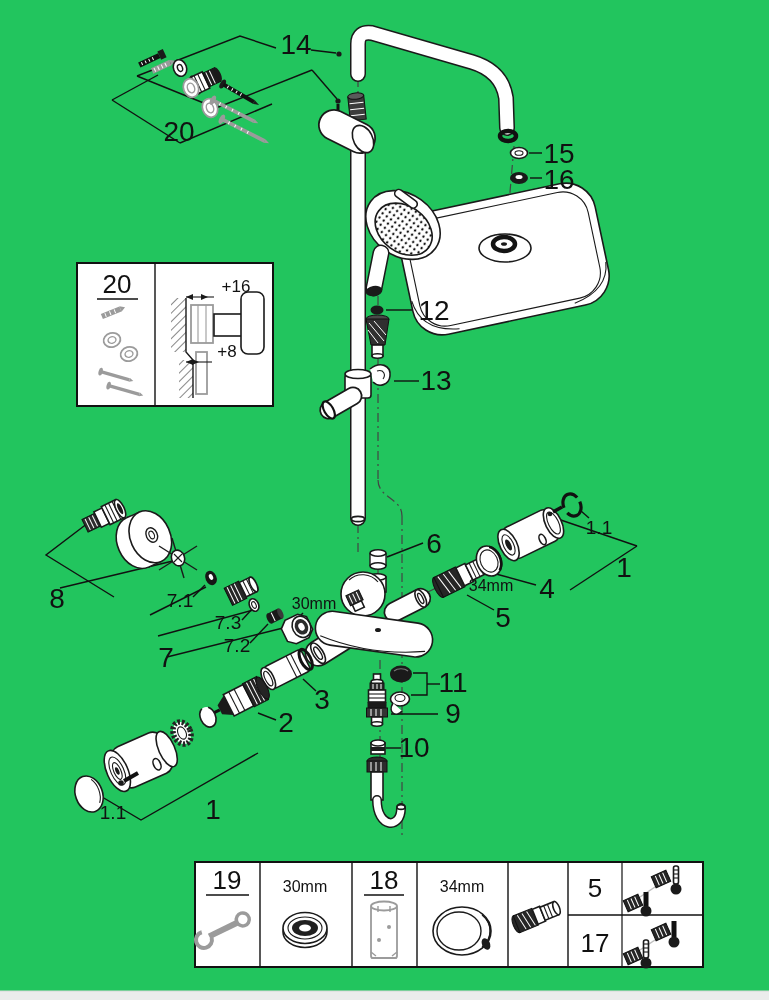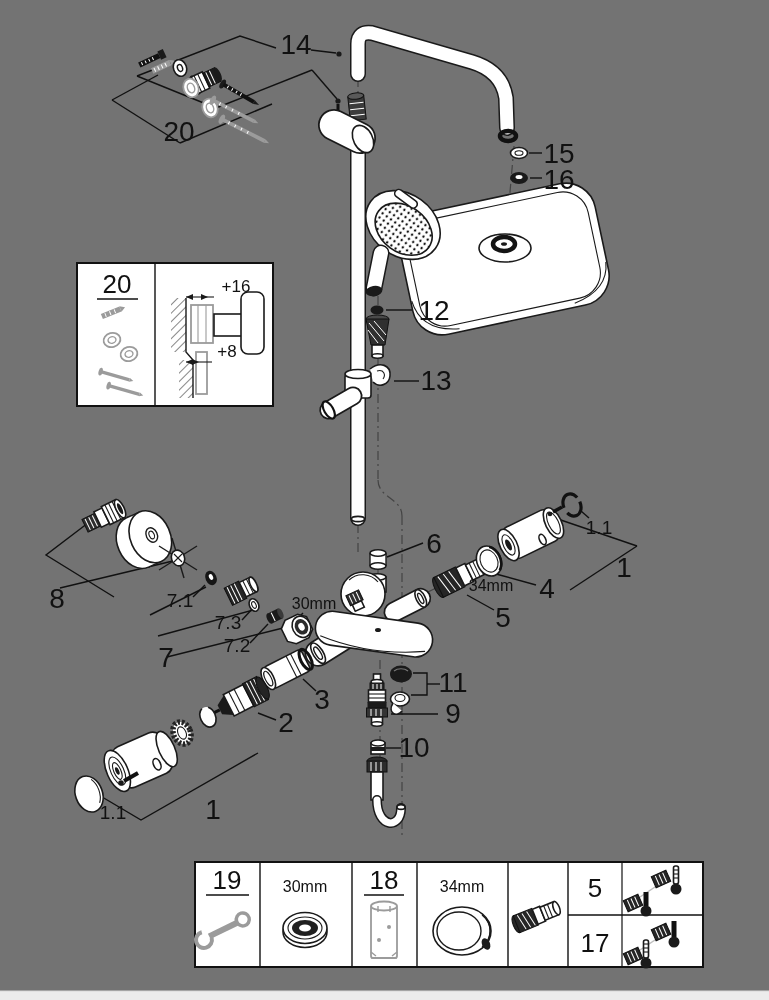--- a/index.html
+++ b/index.html
@@ -1,16 +1,16 @@
 <!DOCTYPE html>
 <html><head>
 <meta charset="utf-8">
 <style>
   html,body{margin:0;padding:0;background:#fff;}
-  #page{position:relative;width:769px;height:1000px;background:#737373;overflow:hidden;
+  #page{position:relative;width:769px;height:1000px;background:#22c55e;overflow:hidden;
         font-family:"Liberation Sans",sans-serif;}
   svg{display:block;}
   .ln{stroke:#1a1a1a;stroke-width:1.4;fill:none;}
   .lnt{stroke:#1a1a1a;stroke-width:1.1;fill:none;}
   .wh{fill:#ffffff;stroke:#1a1a1a;stroke-width:1.6;}
   .whn{fill:#ffffff;stroke:none;}
   .dk{fill:#1a1a1a;stroke:none;}
   .gy{stroke:#9b9b9b;fill:none;}
   .gyf{fill:#ffffff;stroke:#9b9b9b;stroke-width:1.8;}
   .dashdot{stroke:#444;stroke-width:1.2;fill:none;stroke-dasharray:9 4 2 4;}

